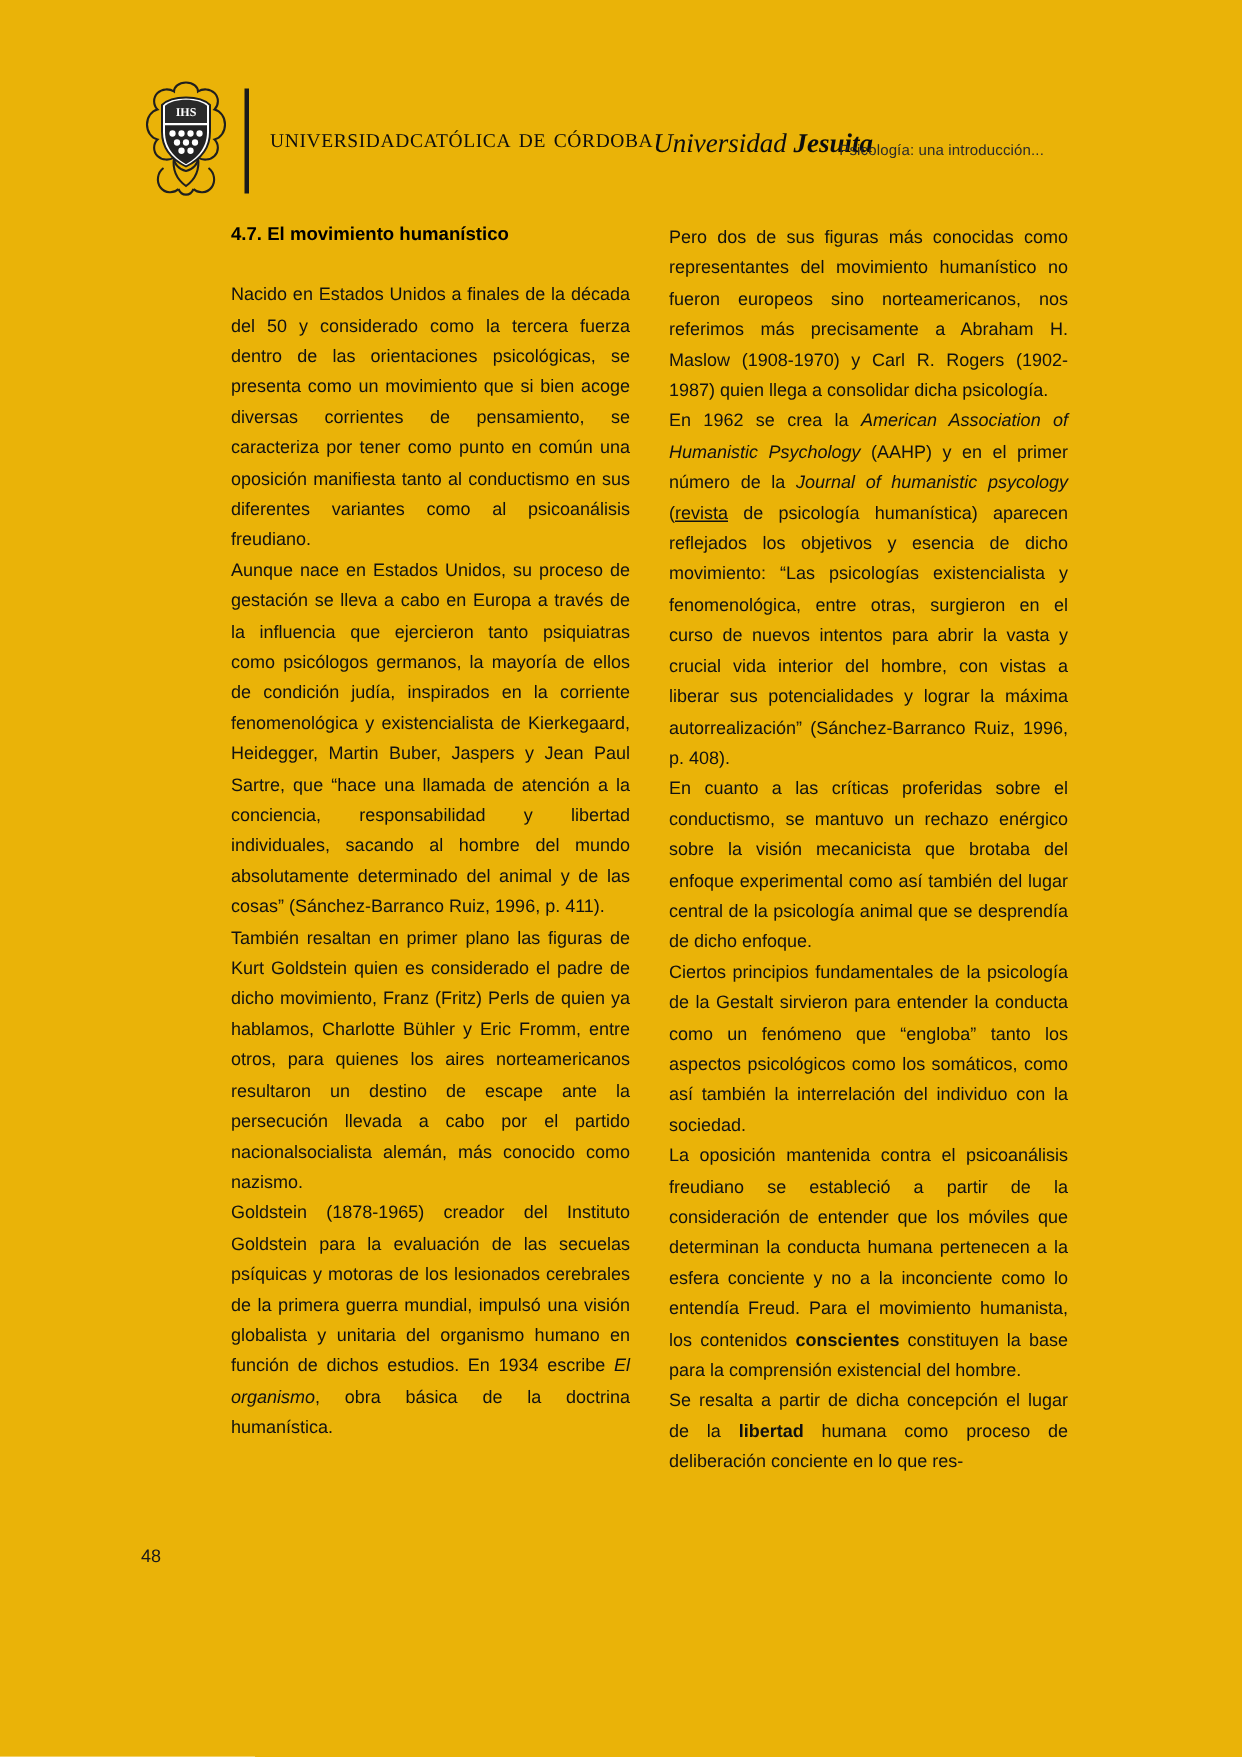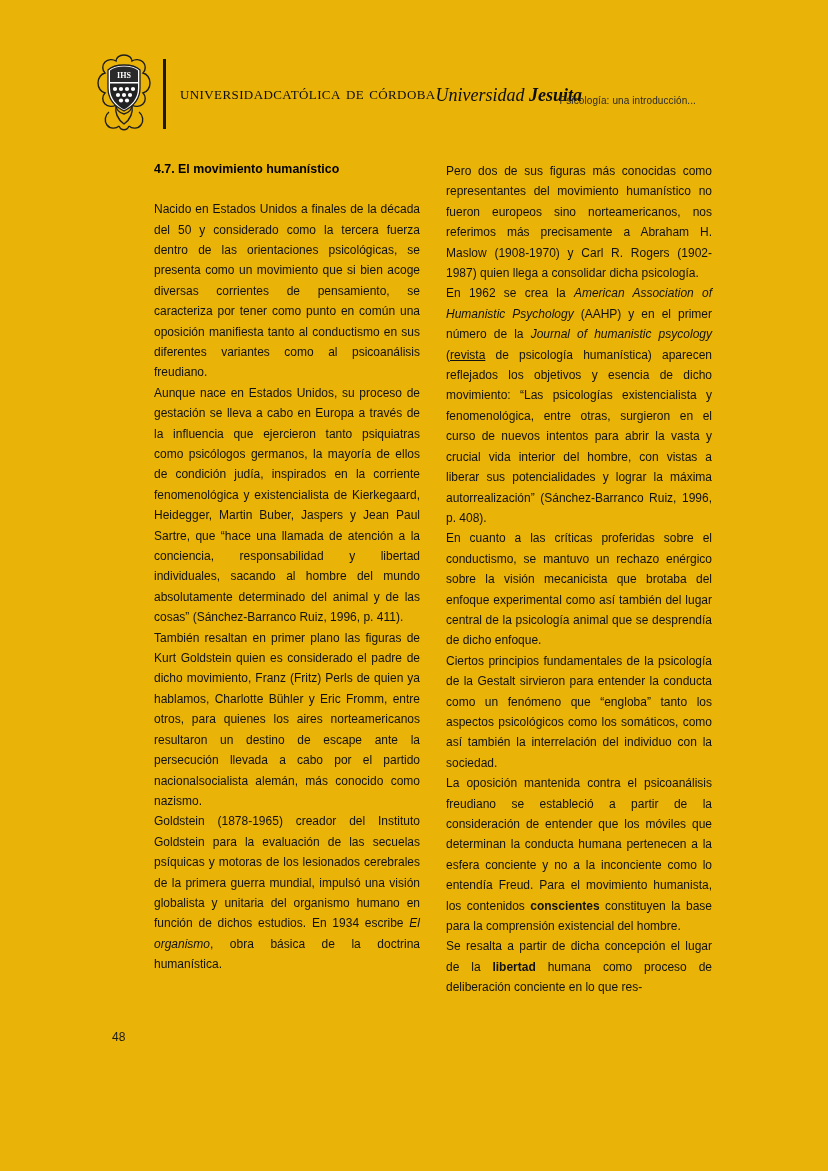--- a/index.html
+++ b/index.html
@@ -105,21 +105,20 @@
     left: 154px;
     top: 148px;
     width: 558px;
     height: 880px;
     display: flex;
     gap: 26px;
   }
   .col {
     width: 266px;
     flex: 0 0 266px;
-    margin-top: 13px;
   }
 
   .section-title {
     font-size: 12.4px;
     font-weight: bold;
     color: #000;
     margin: 0 0 22px 0;
     line-height: 1.3;
   }
 
@@ -134,21 +133,21 @@
   }
   p.body + p.body { margin-top: 0; }
 
   p.body i { font-style: italic; }
   p.body b { font-weight: bold; }
   p.body u { text-decoration: underline; }
 
   
   .page-number {
     position: absolute;
-    left: 112px;
+    left: 94px;
     top: 1030px;
     font-size: 12px;
     color: #1a1a1a;
   }
 </style>
 </head>
 <body>
 
 <div class="page">
 

